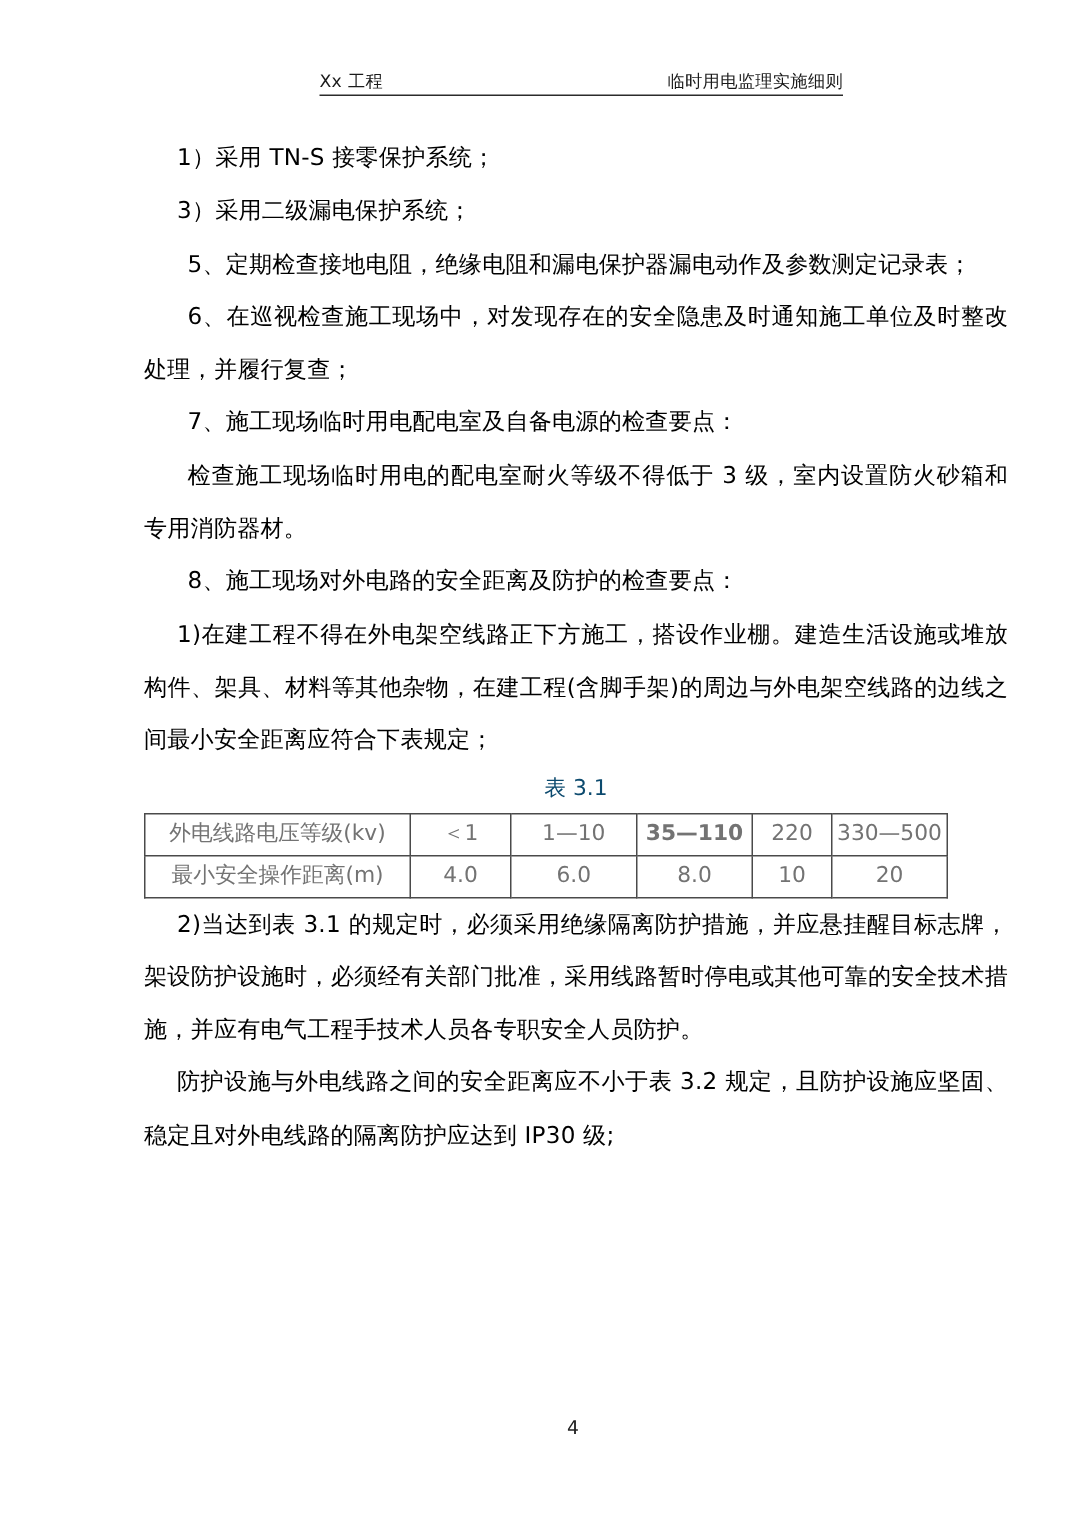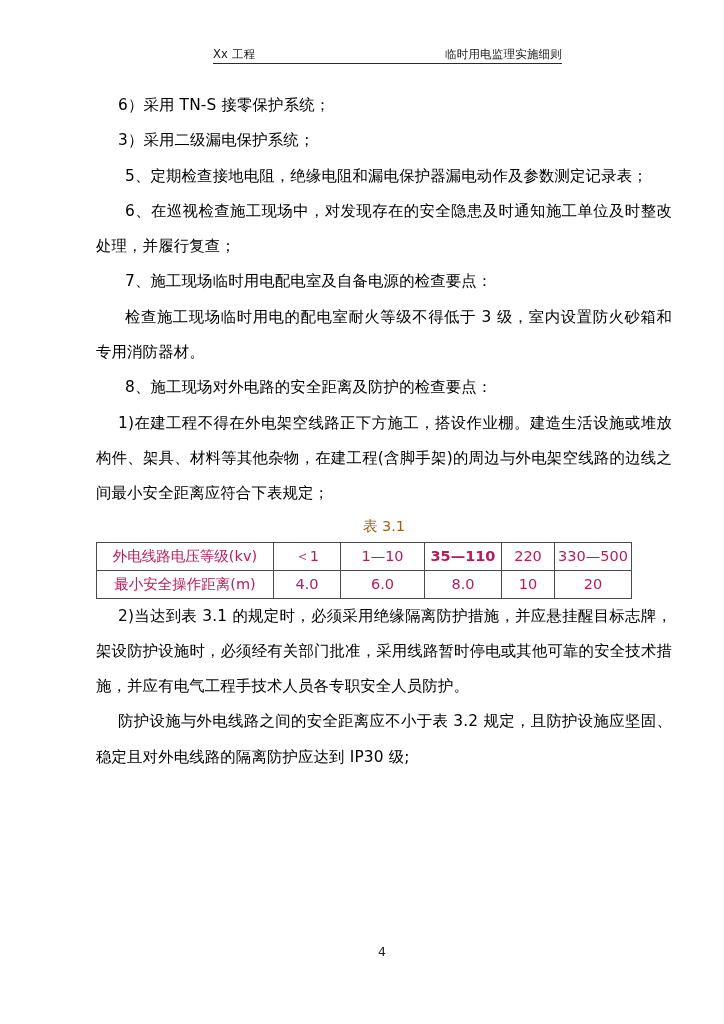--- a/index.html
+++ b/index.html
@@ -58,34 +58,34 @@
   }
   p.indent1 { text-indent: 29px; }
   p.indent2 { text-indent: 22px; }
 
   
   .table-caption {
     margin: 0;
     text-align: center;
     font-size: 14.5px;
     line-height: 28px;
-    color: #a16207;
+    color: #0c4a6e;
   }
 
   
   .tbl-wrap {
     margin: 2px 0 0 0;
     width: 529px;
   }
   table.spec {
     border-collapse: collapse;
     table-layout: fixed;
     width: 529px;
     font-size: 14.5px;
-    color: #be185d;
+    color: #737373;
   }
   table.spec td {
     border: 1px solid #4a4a4a;
     text-align: center;
     vertical-align: middle;
     padding: 0;
     height: 27px;
     line-height: 19px;
     overflow: hidden;
     white-space: nowrap;
@@ -127,21 +127,21 @@
 <div class="page">
 
   <div class="header">
     <span class="header-left">Xx 工程</span>
     <span class="header-right">临时用电监理实施细则</span>
   </div>
 
   <div class="content">
 
 
-    <p class="para indent2">6）采用 TN-S 接零保护系统；</p>
+    <p class="para indent2">1）采用 TN-S 接零保护系统；</p>
 
     <p class="para indent2">3）采用二级漏电保护系统；</p>
 
 
     <p class="para indent1">5、定期检查接地电阻，绝缘电阻和漏电保护器漏电动作及参数测定记录表；</p>
 
     <p class="para indent1">6、在巡视检查施工现场中，对发现存在的安全隐患及时通知施工单位及时整改处理，并履行复查；</p>
 
     <p class="para indent1">7、施工现场临时用电配电室及自备电源的检查要点：</p>
 

